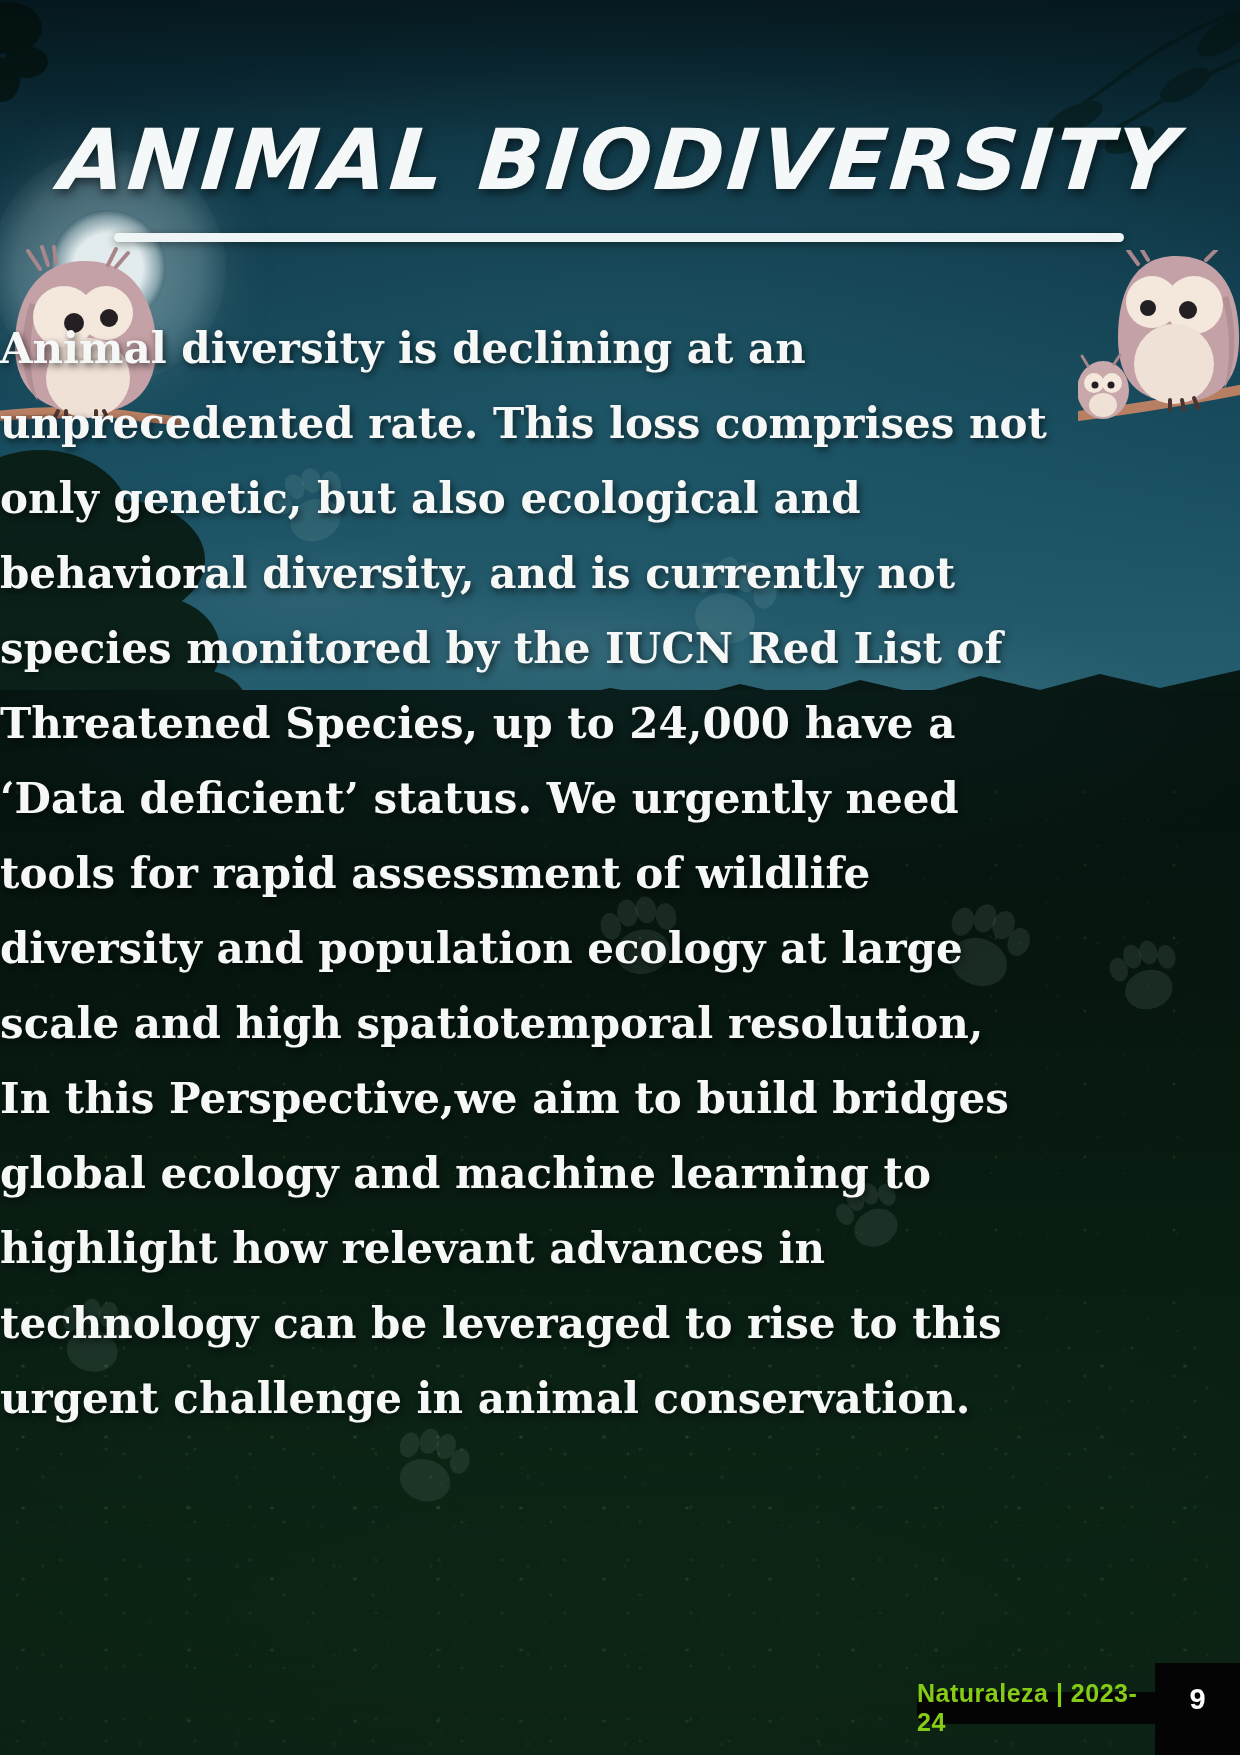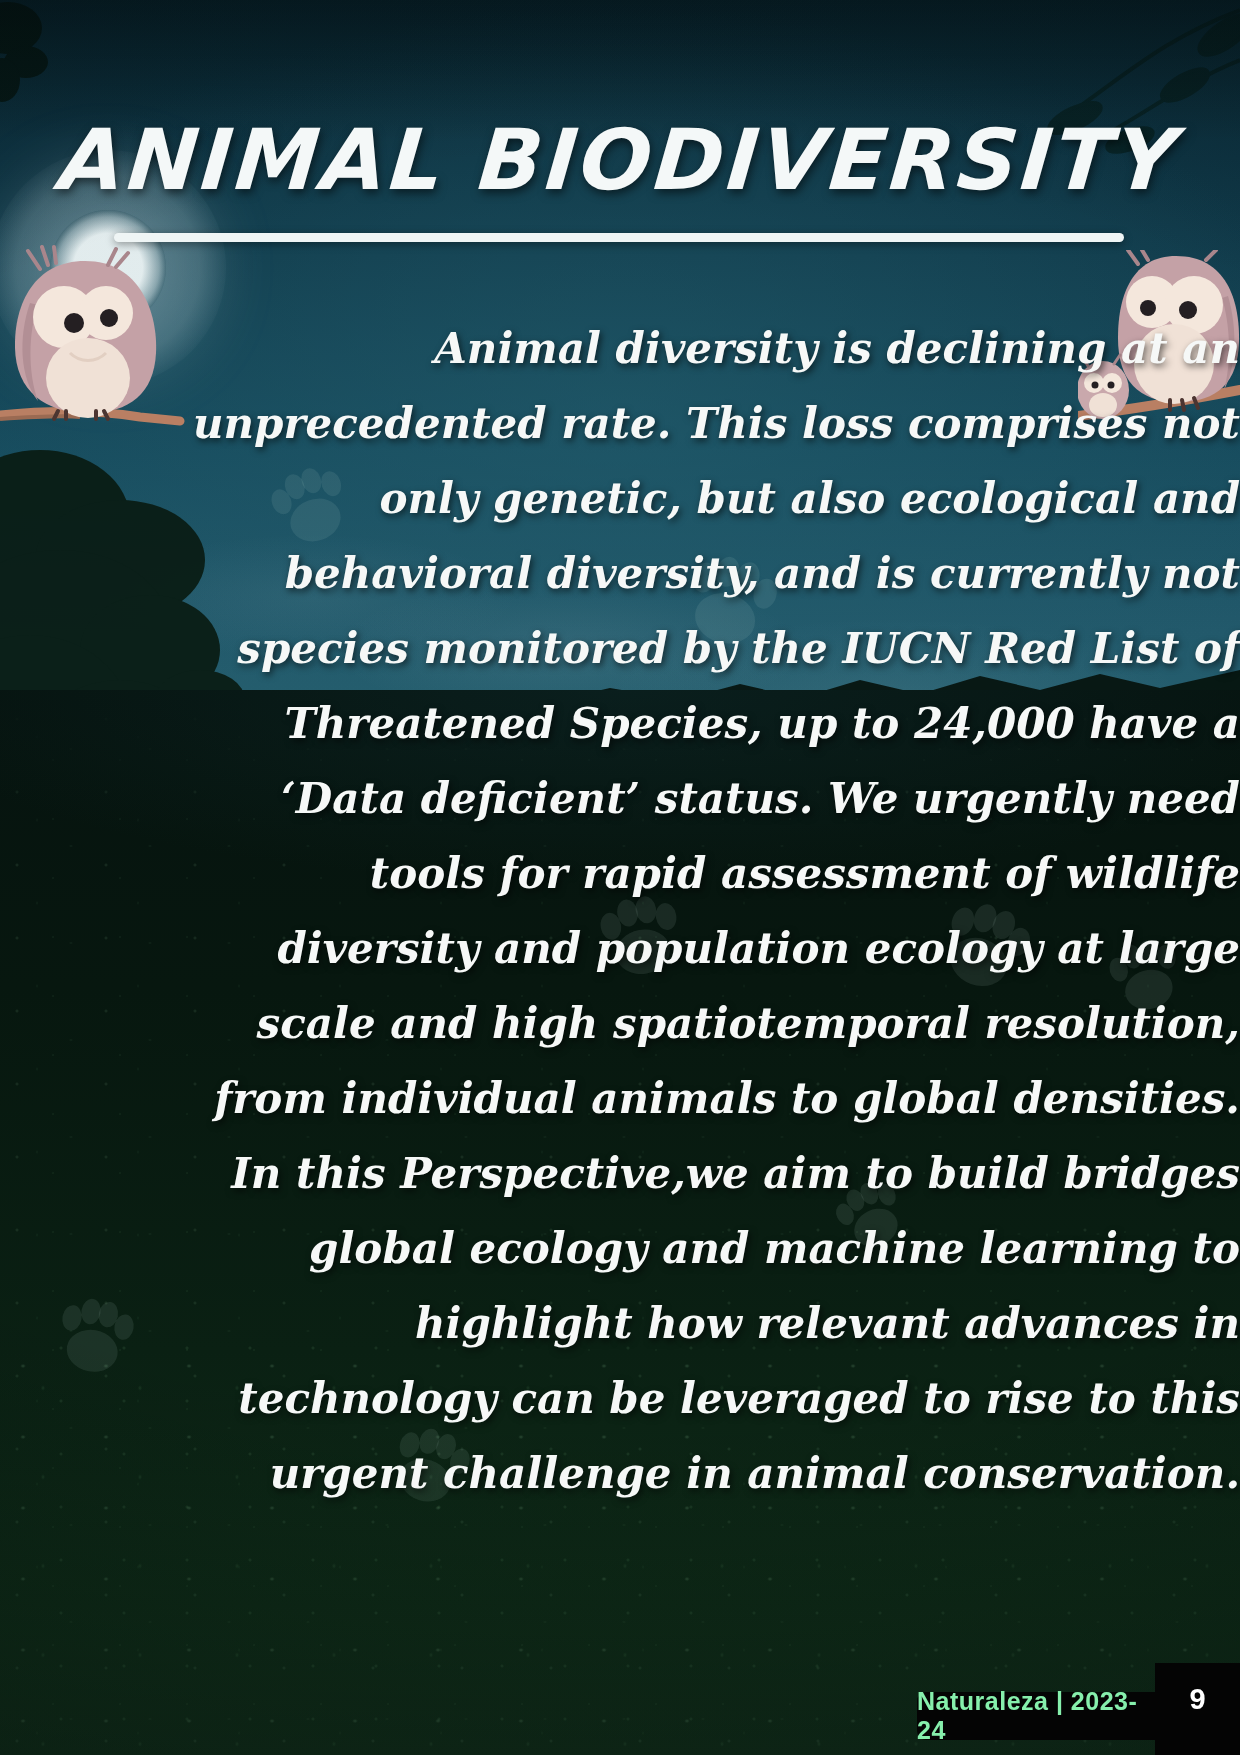--- a/index.html
+++ b/index.html
@@ -69,32 +69,32 @@
     transform:skewX(-5deg);
     text-shadow:2px 4px 10px rgba(0,0,0,.55);
     white-space:nowrap;
   }
   .title-underline{
     position:absolute;left:114px;top:233px;width:1010px;height:9px;
     background:#eff5f5;border-radius:5px;box-shadow:0 2px 8px rgba(0,0,0,.4);
   }
   
   .body-text{
-    position:absolute;left:0;top:311px;width:100%;text-align:right;
-    font-family:"DejaVu Serif",serif;font-style:italic;font-weight:700;
+    position:absolute;left:0;top:311px;width:100%;text-align:left;
+    font-family:"DejaVu Serif",serif;font-weight:700;
     color:#f6f8f7;font-size:42px;
     text-shadow:2px 3px 7px rgba(0,0,0,.6);
   }
   .text-line{height:75px;line-height:75px;white-space:nowrap;}
   
   .footer-badge{
-    position:absolute;left:917px;top:1692px;width:238px;height:48px;
+    position:absolute;left:917px;top:1692px;width:238px;height:32px;
     background:#040404;border-radius:9px 0 0 9px;
     display:flex;align-items:center;justify-content:flex-start;
-    color:#86efac;font-weight:700;font-size:25px;letter-spacing:.5px;
+    color:#84cc16;font-weight:700;font-size:25px;letter-spacing:.5px;
   }
   .page-number-box{
     position:absolute;left:1155px;top:1663px;width:85px;height:92px;
     background:#040404;color:#fff;font-weight:700;font-size:29px;
     text-align:center;padding-top:20px;box-sizing:border-box;
   }
   .paws{position:absolute;inset:0;pointer-events:none;}
 </style>
 </head>
 <body>
@@ -209,21 +209,20 @@
     <div class="text-line">Animal diversity is declining at an</div>
     <div class="text-line">unprecedented rate. This loss comprises not</div>
     <div class="text-line">only genetic, but also ecological and</div>
     <div class="text-line">behavioral diversity, and is currently not</div>
     <div class="text-line">species monitored by the IUCN Red List of</div>
     <div class="text-line">Threatened Species, up to 24,000 have a</div>
     <div class="text-line">‘Data deficient’ status. We urgently need</div>
     <div class="text-line">tools for rapid assessment of wildlife</div>
     <div class="text-line">diversity and population ecology at large</div>
     <div class="text-line">scale and high spatiotemporal resolution,</div>
-    <div class="text-line">from individual animals to global densities.</div>
     <div class="text-line">In this Perspective,we aim to build bridges</div>
     <div class="text-line">global ecology and machine learning to</div>
     <div class="text-line">highlight how relevant advances in</div>
     <div class="text-line">technology can be leveraged to rise to this</div>
     <div class="text-line">urgent challenge in animal conservation.</div>
   </div>
 
   <div class="page-number-box">
     <span>9</span>
   </div>

